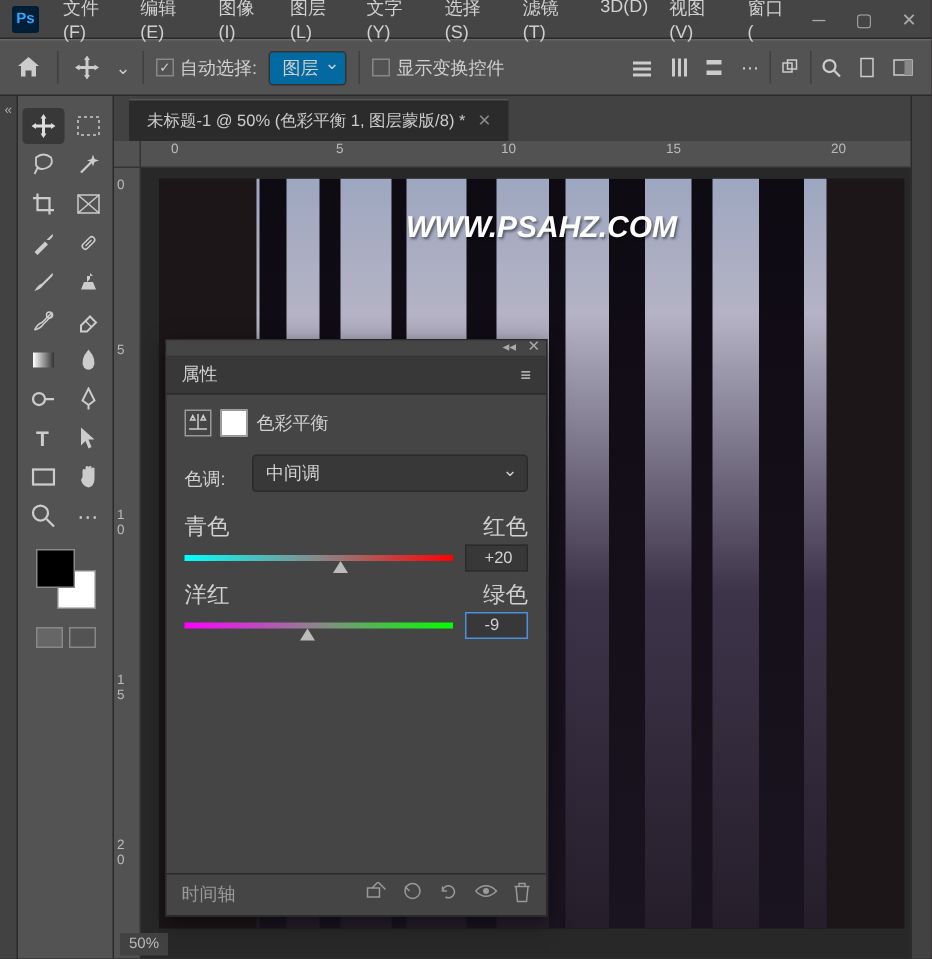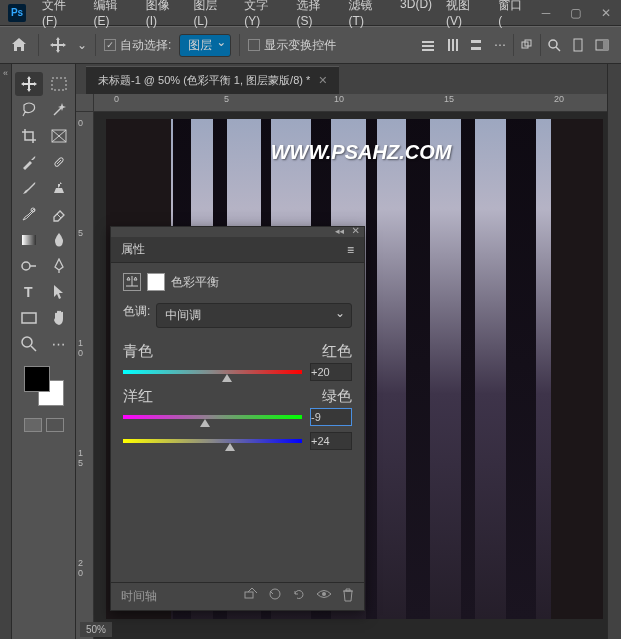--- a/index.html
+++ b/index.html
@@ -50,32 +50,32 @@
 .right-strip { width: 14px; background: #424242; border-left: 1px solid #2a2a2a; }
 .props-panel { position: absolute; top: 226px; left: 110px; width: 255px; height: 385px; background: #454545; border: 1px solid #2a2a2a; box-shadow: 0 4px 12px rgba(0,0,0,0.5); display: flex; flex-direction: column; }
 .panel-drag { height: 10px; background: #454545; position: relative; }
 .panel-drag .chev2 { position: absolute; right: 20px; top: -1px; color: #aaa; font-size: 9px; }
 .panel-drag .x2 { position: absolute; right: 4px; top: -2px; color: #aaa; font-size: 10px; cursor: pointer; }
 .panel-tab { height: 26px; background: #383838; display: flex; align-items: center; padding: 0 10px; border-bottom: 1px solid #2a2a2a; }
 .panel-tab .menu-icon { margin-left: auto; cursor: pointer; }
 .panel-body { padding: 10px 12px; flex: 1; }
 .adj-header { display: flex; align-items: center; gap: 6px; margin-bottom: 12px; }
 .adj-icon { width: 18px; height: 18px; border: 1px solid #999; display: flex; align-items: center; justify-content: center; font-size: 10px; }
-.tone-row { display: flex; align-items: flex-start; gap: 6px; margin-bottom: 14px; }
+.tone-row { display: flex; align-items: flex-end; gap: 18px; margin-bottom: 14px; }
 .tone-select { flex: 1; background: #383838; border: 1px solid #2a2a2a; padding: 3px 8px; border-radius: 3px; position: relative; cursor: pointer; }
 .tone-select::after { content: "⌄"; position: absolute; right: 6px; top: 2px; }
 .slider-row { margin-bottom: 6px; }
 .slider-labels { display: flex; justify-content: space-between; font-size: 15px; margin-bottom: 2px; }
 .slider-wrap { display: flex; align-items: center; gap: 8px; }
 .slider-track { flex: 1; height: 4px; position: relative; cursor: pointer; }
 .cyan-red { background: linear-gradient(90deg, cyan, #888 50%, red); }
 .mag-grn { background: linear-gradient(90deg, magenta, #888 50%, lime); }
 .yel-blue { background: linear-gradient(90deg, yellow, #888 50%, blue); }
 .slider-thumb { position: absolute; top: 100%; width: 0; height: 0; border-left: 5px solid transparent; border-right: 5px solid transparent; border-bottom: 8px solid #bbb; transform: translateX(-5px); }
-.slider-val { width: 42px; background: #383838; border: 1px solid #2a2a2a; padding: 2px 0; text-align: left; font-size: 11px; }
+.slider-val { width: 42px; background: #383838; border: 1px solid #2a2a2a; padding: 2px 12px; text-align: left; font-size: 11px; }
 .slider-val.active { border-color: #4a90e2; }
 .preserve { margin-top: 18px; display: flex; align-items: center; gap: 6px; }
 .panel-foot { position: absolute; bottom: 0; left: 0; right: 0; height: 28px; border-top: 1px solid #2a2a2a; display: flex; align-items: center; padding: 0 10px; gap: 10px; color: #999; }
 .foot-icons { margin-left: auto; display: flex; gap: 10px; }
 .foot-icons span { cursor: pointer; }
 </style>
 </head>
 <body>
 
 <div class="titlebar">
@@ -400,26 +400,20 @@
         <span>绿色</span>
       </div>
       <div class="slider-wrap">
         <div class="slider-track mag-grn">
           <div class="slider-thumb" style="left:46%"></div>
         </div>
         <div class="slider-val active">-9</div>
       </div>
     </div>
     <div class="slider-row">
-      <div class="slider-wrap">
-        <div class="slider-track yel-blue">
-          <div class="slider-thumb" style="left:60%"></div>
-        </div>
-        <div class="slider-val">+24</div>
-      </div>
     </div>
   </div>
   <div class="panel-foot">
     <span>时间轴</span>
     <div class="foot-icons">
       <span><svg width="14" height="12" viewBox="0 0 14 12">
             <rect x="1" y="4" width="8" height="6" fill="none" stroke="#999"></rect>
             <path d="M4 4 L8 0 L13 5" fill="none" stroke="#999"></path>
           </svg></span>
       <span><svg width="14" height="12" viewBox="0 0 14 12">

